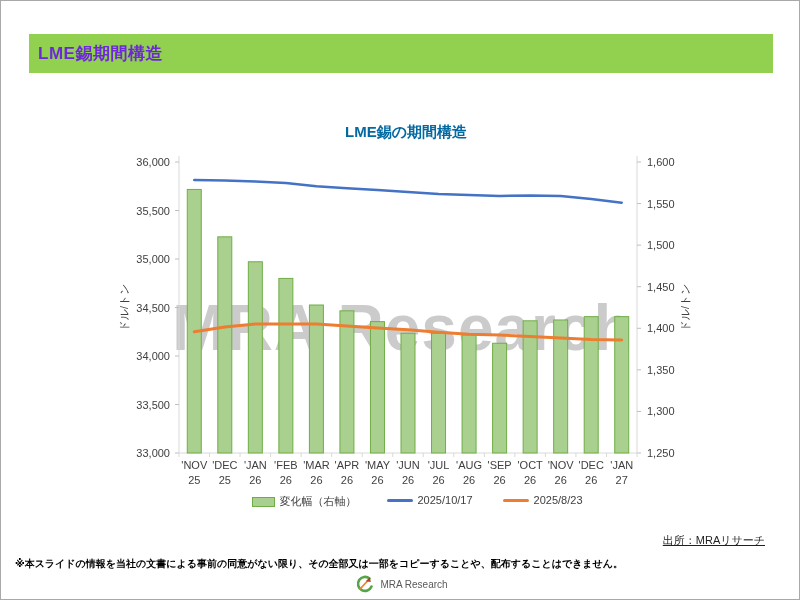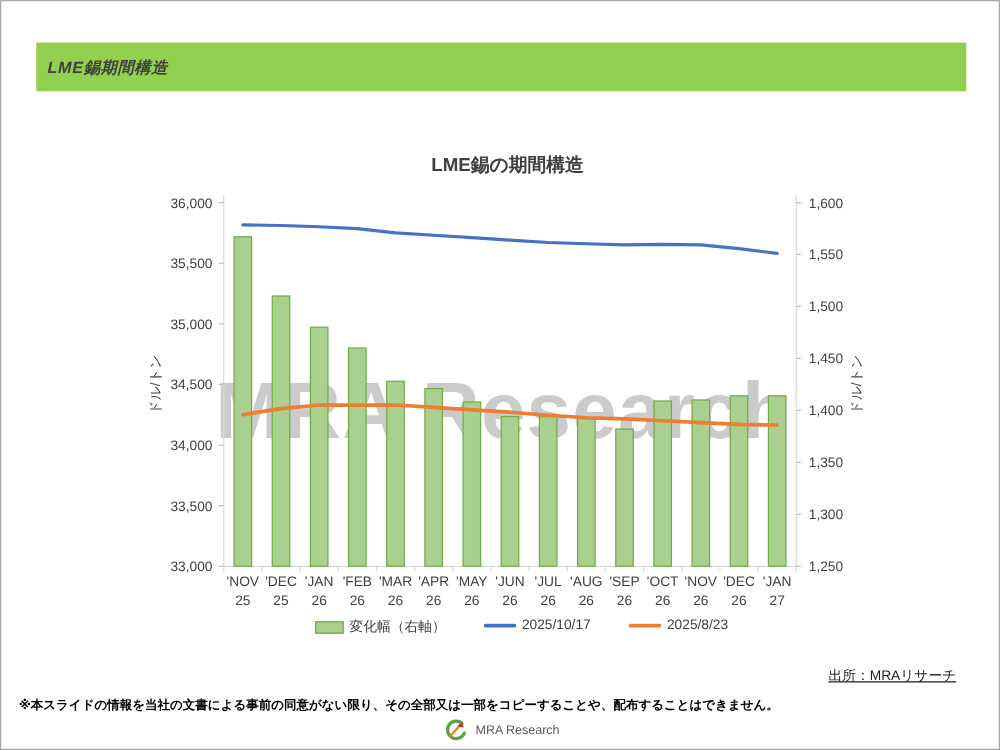--- a/index.html
+++ b/index.html
@@ -6,24 +6,24 @@
   html,body { background:#fff; }
   body { font-family:"Liberation Sans","DejaVu Sans",sans-serif; }
   .slide {
     position:relative; width:800px; height:600px; background:#fff;
     border:1px solid #a9a9a9; overflow:hidden;
   }
   .header-bar {
     position:absolute; left:28px; top:33px; width:744px; height:39px;
     background:#92D050; display:flex; align-items:center; padding-left:9px;
   }
-  .header-title { font-size:13px; font-weight:bold; color:#404040; letter-spacing:.5px;font-style:italic; }
+  .header-title { font-size:17px; font-weight:bold; color:#6d28d9; letter-spacing:.5px; }
   .chart-title {
     position:absolute; left:170px; top:122px; width:470px; text-align:center;
-    font-size:15px; font-weight:bold; color:#404040;
+    font-size:15px; font-weight:bold; color:#0369a1;
   }
   .chart-svg { position:absolute; left:0; top:0; width:800px; height:530px; }
   .legend-row {
     position:absolute; left:16px; top:493px; width:800px; height:18px;
     display:flex; justify-content:center; align-items:flex-start; gap:30px;
     font-size:11px; color:#404040;
   }
   .legend-item { display:flex; align-items:center; gap:5px; }
   .swatch-bar { width:23px; height:10px; }
   .swatch-line { width:26px; height:3px; border-radius:2px; }

